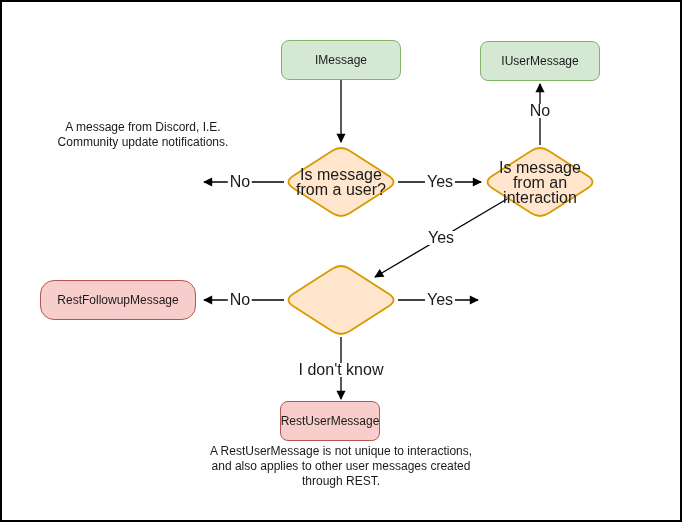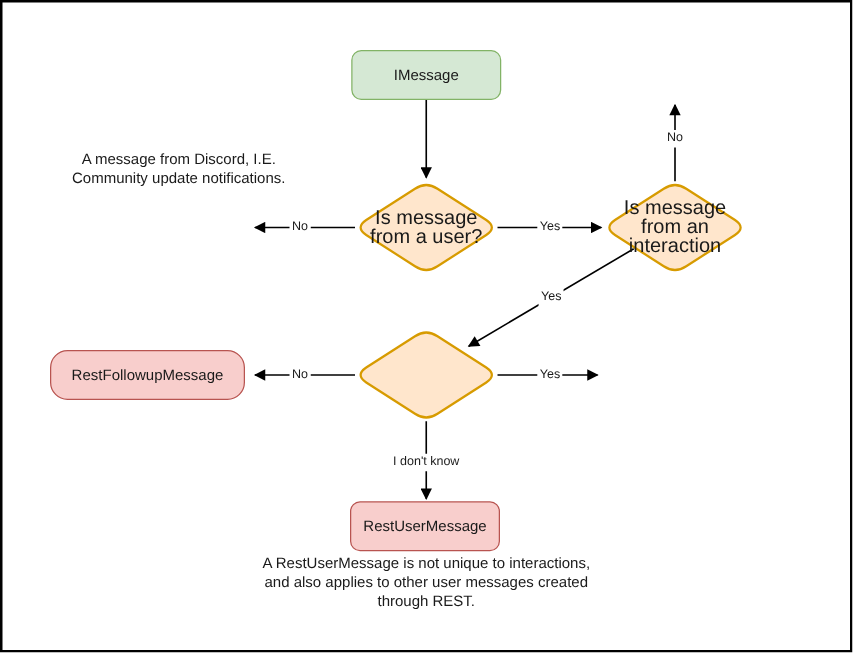--- a/index.html
+++ b/index.html
@@ -58,21 +58,21 @@
     text-align: center;
     font-size: 16px;
     line-height: 15px;
     color: var(--text-color, #1a1a1a);
   }
   .edge-label {
     position: absolute;
     transform: translate(-50%, -50%);
     background: #ffffff;
     padding: 0 2px;
-    font-size: 10px;
+    font-size: 16px;
     line-height: 14px;
     color: var(--text-color, #1a1a1a);
     white-space: nowrap;
   }
   .annotation {
     position: absolute;
     transform: translate(-50%, -50%);
     text-align: center;
     font-size: 12px;
     line-height: 15px;
@@ -103,28 +103,31 @@
 
     <path class="diamond" d="M330,149 Q339,143 348,149 L387,174 Q396,180 387,186 L348,211 Q339,217 330,211 L291,186 Q282,180 291,174 Z"></path>
     <path class="diamond" d="M529,149 Q538,143 547,149 L586,174 Q595,180 586,186 L547,211 Q538,217 529,211 L490,186 Q481,180 490,174 Z"></path>
     <path class="diamond" d="M330,267 Q339,261 348,267 L387,292 Q396,298 387,304 L348,329 Q339,335 330,329 L291,304 Q282,298 291,292 Z"></path>
   </svg>
 
   <div class="node green" style="left:279px; top:38px; width:120px; height:40px;text-align:right;">
     <span>IMessage</span>
   </div>
 
+  <div class="node green" style="left:478px; top:39px; width:120px; height:40px;">
+    <span>IUserMessage</span>
+  </div>
 
 
   <div class="node red" style="left:38px; top:278px; width:156px; height:40px;border-radius:14px;">
     <span>RestFollowupMessage</span>
   </div>
 
 
-  <div class="node red" style="left:278px; top:399px; width:120px; height:40px;">
+  <div class="node red" style="left:278px; top:399px; width:100px; height:40px;">
     <span>RestUserMessage</span>
   </div>
 
   <div class="diamond-label" style="left:339px; top:180px;">Is message from a user?</div>
   <div class="diamond-label" style="left:538px; top:180px;">Is message from an interaction</div>
 
   <div class="edge-label" style="left:238px; top:180px;">No</div>
   <div class="edge-label" style="left:438px; top:180px;">Yes</div>
   <div class="edge-label" style="left:538px; top:109px;">No</div>
   <div class="edge-label" style="left:439px; top:236px;">Yes</div>

